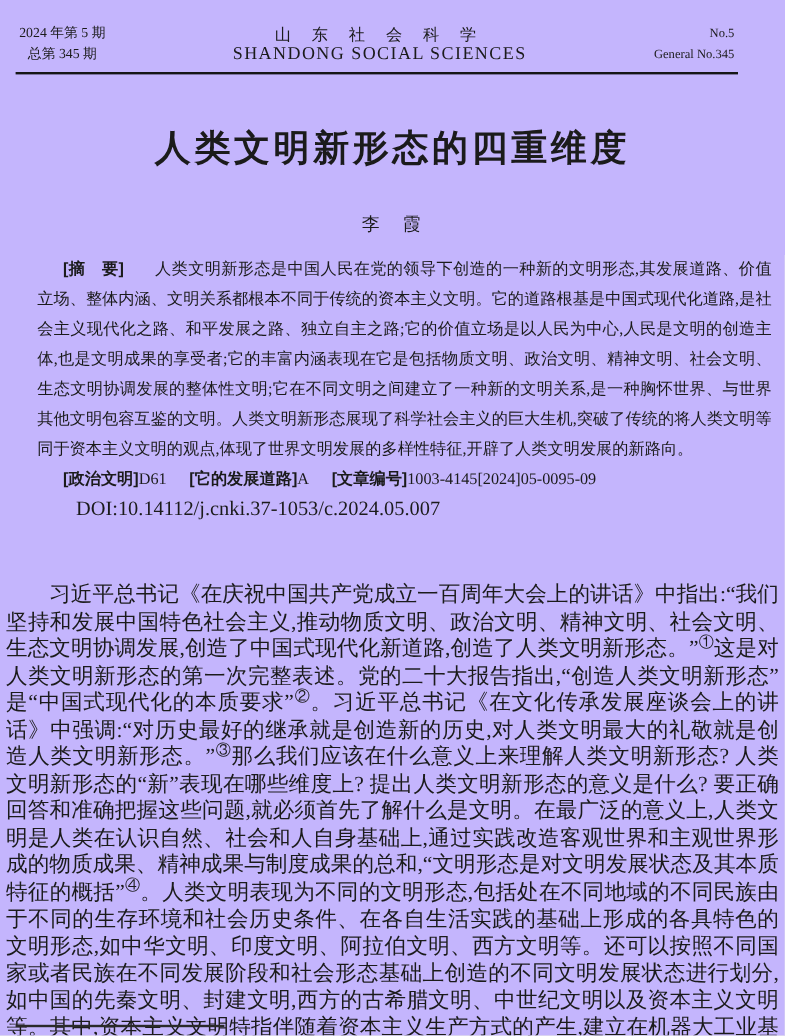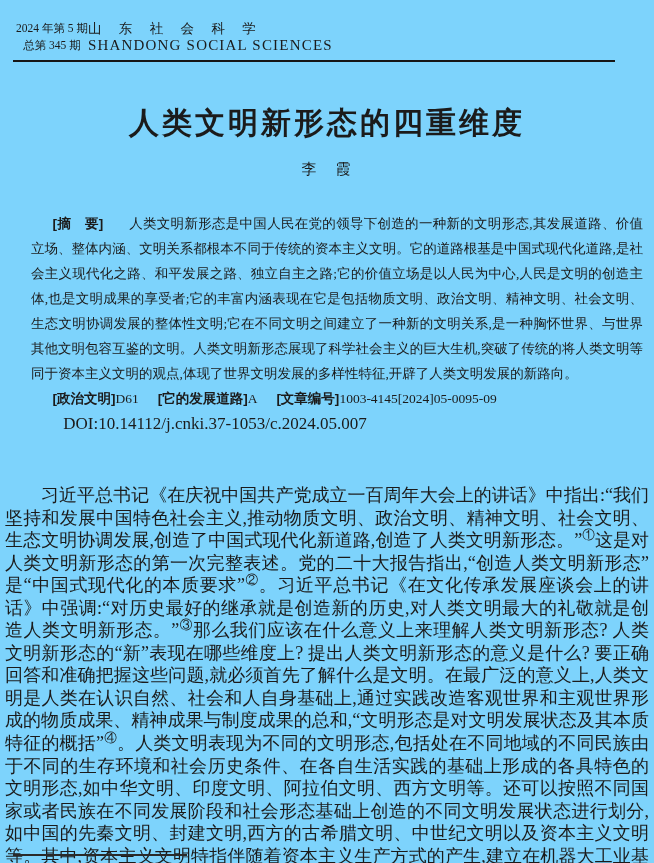--- a/index.html
+++ b/index.html
@@ -1,48 +1,48 @@
 <!DOCTYPE html>
 <html lang="zh"><head>
 <meta charset="utf-8">
 <style>
   html,body{margin:0;padding:0;background:#e8e8e8;}
   .page{
     position:relative;
     width:654px;height:863px;
     margin:0 auto;
-    background:#7dd3fc;
+    background:#c4b5fd;
     color:#1b1b1b;
     font-family:"Liberation Serif","DejaVu Serif",serif;
     overflow:hidden;
     box-sizing:border-box;
   }
   
   .masthead{
     position:absolute;top:20px;left:0;right:0;
     display:flex;justify-content:space-between;align-items:flex-start;
     padding:0 42px 0 16px;
   }
   .mast-left{text-align:center;font-size:11.5px;line-height:17px;white-space:nowrap;}
-  .mast-center{text-align:left;flex:1;}
+  .mast-center{text-align:center;flex:1;}
   .mast-center .cn{font-size:13.5px;letter-spacing:7px;line-height:18px;white-space:nowrap;}
   .mast-center .en{font-size:15px;letter-spacing:1.2px;line-height:15px;white-space:nowrap;}
   .mast-right{text-align:right;font-size:10.5px;line-height:17px;white-space:nowrap;}
   .head-rule{
     position:absolute;top:60px;left:13px;width:602px;height:2px;background:#161616;
   }
   
   .title{
     position:absolute;top:103px;left:0;right:0;
     text-align:center;
     font-size:30px;font-weight:bold;letter-spacing:3px;
     white-space:nowrap;
   }
   .author{
-    position:absolute;top:160px;left:0;right:0;
+    position:absolute;top:178px;left:0;right:0;
     text-align:center;font-size:15px;letter-spacing:2px;
   }
   
   .front{
     position:absolute;top:211px;left:31px;width:612px;
     font-size:13.5px;line-height:25px;
     text-align:justify;
   }
   .front p{margin:0;}
   .lbl{
@@ -77,20 +77,24 @@
 
   <div class="masthead">
     <div class="mast-left">
       <div>2024 年第 5 期</div>
       <div>总第 345 期</div>
     </div>
     <div class="mast-center">
       <div class="cn">山 东 社 会 科 学</div>
       <div class="en">SHANDONG SOCIAL SCIENCES</div>
     </div>
+    <div class="mast-right">
+      <div>No.5</div>
+      <div>General No.345</div>
+    </div>
   </div>
   <div class="head-rule"></div>
 
   <div class="title">人类文明新形态的四重维度</div>
   <div class="author">李　霞</div>
 
   <div class="front">
     <p class="abstract-p"><span class="lbl abstract-lbl">[摘　要]</span><span>人类文明新形态是中国人民在党的领导下创造的一种新的文明形态,其发展道路、价值立场、整体内涵、文明关系都根本不同于传统的资本主义文明。它的道路根基是中国式现代化道路,是社会主义现代化之路、和平发展之路、独立自主之路;它的价值立场是以人民为中心,人民是文明的创造主体,也是文明成果的享受者;它的丰富内涵表现在它是包括物质文明、政治文明、精神文明、社会文明、生态文明协调发展的整体性文明;它在不同文明之间建立了一种新的文明关系,是一种胸怀世界、与世界其他文明包容互鉴的文明。人类文明新形态展现了科学社会主义的巨大生机,突破了传统的将人类文明等同于资本主义文明的观点,体现了世界文明发展的多样性特征,开辟了人类文明发展的新路向。</span></p>
     <p class="cls-p"><span class="lbl">[政治文明]</span><span>D61</span><span class="lbl cls-gap">[它的发展道路]</span><span>A</span><span class="lbl cls-gap">[文章编号]</span><span>1003-4145[2024]05-0095-09</span></p>
     <p class="doi-p">DOI:10.14112/j.cnki.37-1053/c.2024.05.007</p>

